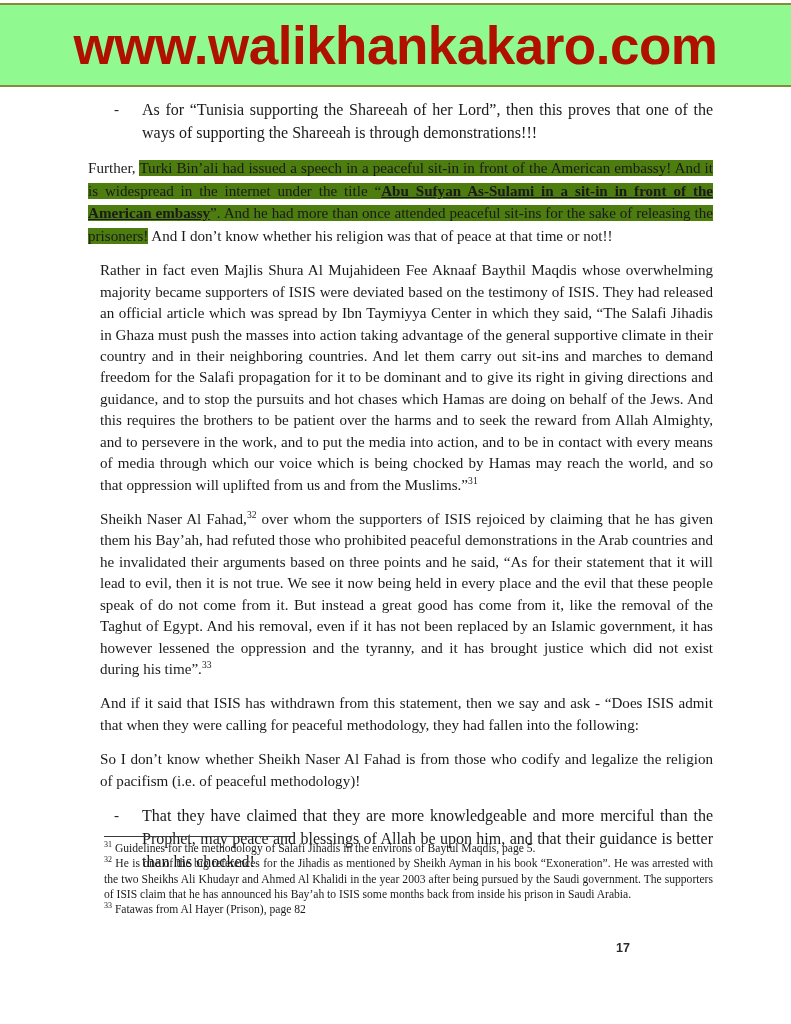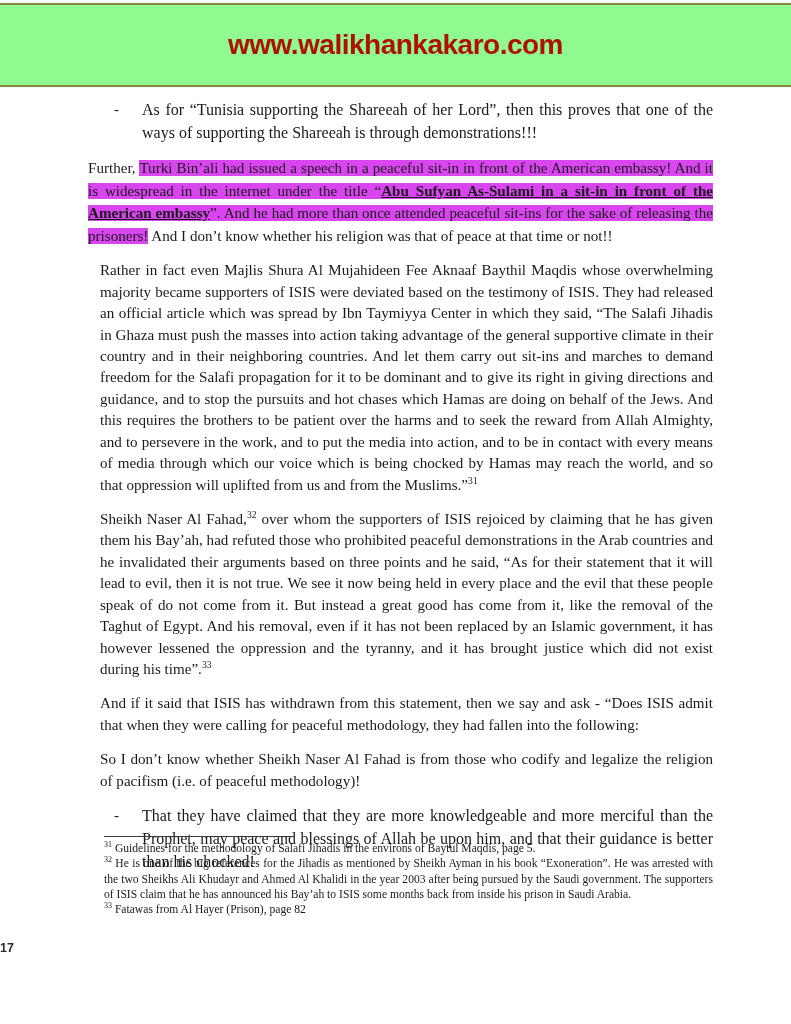--- a/index.html
+++ b/index.html
@@ -24,21 +24,21 @@
     background: #90fa90;
     border-top: 2px solid #8a8a3c;
     border-bottom: 2px solid #8a8a3c;
     display: flex;
     align-items: center;
     justify-content: center;
     margin-top: 3px;
   }
   .banner-title {
     font-family: "Liberation Sans", "DejaVu Sans", sans-serif;
-    font-size: 28px;
+    font-size: 53px;
     font-weight: 700;
     color: #b01000;
     letter-spacing: -0.5px;
     line-height: 1;
     text-align: center;
   }
 
   
   .page {
     box-sizing: border-box;
@@ -75,21 +75,21 @@
   }
 
   
   .hl-para {
     margin: 0 0 13px 0;
     font-size: 15.1px;
     line-height: 1.49;
     text-align: justify;
   }
   .hl {
-    background: #d946ef;
+    background: #4d7c0f;
     box-decoration-break: clone;
     -webkit-box-decoration-break: clone;
   }
   .ul-bold {
     font-weight: 700;
     text-decoration: underline;
   }
 
   sup {
     font-size: 9.6px;
@@ -119,21 +119,21 @@
   .fn sup {
     font-size: 8px;
   }
 
   
   .page-number {
     position: absolute;
     top: 941px;
     left: 0;
     width: 630px;
-    text-align: left;
+    text-align: right;
     font-family: "Liberation Sans", "DejaVu Sans", sans-serif;
     font-size: 12.5px;
     font-weight: 600;
     color: #2b2b2b;
   }
 </style>
 </head>
 <body>
 
 <div class="banner">

